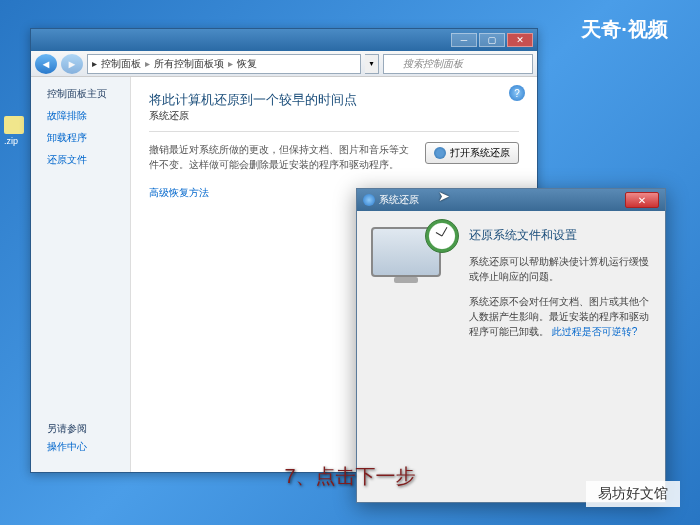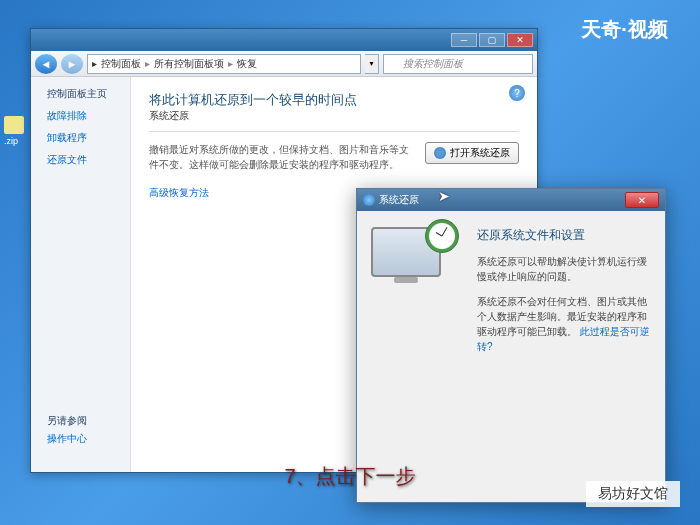--- a/index.html
+++ b/index.html
@@ -35,21 +35,21 @@
 .restore-text{flex:1;font-size:10px;color:#555;line-height:1.5}
 .open-btn{height:22px;padding:0 8px;background:linear-gradient(#fefefe,#e8e8e8);border:1px solid #8a8a8a;border-radius:3px;font-size:10px;cursor:pointer;display:flex;align-items:center;gap:4px;white-space:nowrap}
 .open-btn .ico{width:12px;height:12px;background:radial-gradient(circle,#5b9bd5 40%,#2a6aa5 100%);border-radius:50%}
 .adv-link{color:#0066cc;font-size:10px;cursor:pointer}
 .help-icon{position:absolute;top:56px;right:12px;width:16px;height:16px;background:radial-gradient(circle,#8cc8f8,#2a7acc);border-radius:50%;color:#fff;font-size:10px;display:flex;align-items:center;justify-content:center;cursor:pointer}
 .dialog{position:absolute;left:356px;top:188px;width:310px;height:315px;background:#f0f0f0;border:1px solid #5a7a9a;box-shadow:0 4px 20px rgba(0,0,0,0.4)}
 .dialog-title{height:22px;background:linear-gradient(#5a8ab5,#3a6a95);display:flex;align-items:center;padding:0 6px;color:#fff;font-size:10px}
 .dialog-title .ico{width:12px;height:12px;background:radial-gradient(circle,#8cc8f8,#2a7acc);border-radius:50%;margin-right:4px}
 .dialog-title .spacer{flex:1}
 .dialog-close{width:34px;height:16px;background:linear-gradient(#e88,#c33);border:1px solid #a22;border-radius:2px;color:#fff;font-size:10px;display:flex;align-items:center;justify-content:center;cursor:pointer}
-.dialog-body{padding:16px 14px;display:flex;gap:26px}
+.dialog-body{padding:16px 14px;display:flex;gap:18px}
 .dialog-img{width:80px;height:80px;position:relative;flex-shrink:0}
 .monitor{width:70px;height:50px;background:linear-gradient(#e0e8f0,#b8c8d8);border:2px solid #888;border-radius:4px;position:relative}
 .monitor::after{content:"";position:absolute;bottom:-8px;left:50%;transform:translateX(-50%);width:24px;height:6px;background:#aaa;border-radius:2px}
 .clock{position:absolute;top:-8px;right:-8px;width:34px;height:34px;background:radial-gradient(circle,#fff 55%,#4a9a4a 60%);border-radius:50%;border:1px solid #3a7a3a}
 .clock::before{content:"";position:absolute;top:50%;left:50%;width:1px;height:10px;background:#333;transform-origin:bottom;transform:translate(-50%,-100%) rotate(30deg)}
 .clock::after{content:"";position:absolute;top:50%;left:50%;width:1px;height:7px;background:#333;transform-origin:bottom;transform:translate(-50%,-100%) rotate(-60deg)}
 .dialog-text h3{font-size:12px;color:#1a4d7a;font-weight:normal;margin-bottom:10px}
 .dialog-text p{font-size:10px;color:#444;line-height:1.5;margin-bottom:10px}
 .dialog-text a{color:#0066cc;cursor:pointer}
 .cursor{position:absolute;left:438px;top:188px;font-size:14px;color:#fff;text-shadow:0 0 2px #000;pointer-events:none}
@@ -86,21 +86,21 @@
   </div>
   <div class="help-icon">?</div>
   <div class="body">
     <div class="sidebar">
       <div class="sidebar-item head">控制面板主页</div>
       <div class="sidebar-item">故障排除</div>
       <div class="sidebar-item">卸载程序</div>
       <div class="sidebar-item">还原文件</div>
       <div class="sidebar-bottom">
         <div>另请参阅</div>
-        <div class="sidebar-item" style="margin-bottom:16px">操作中心</div>
+        <div class="sidebar-item" style="margin-bottom:8px">操作中心</div>
       </div>
     </div>
     <div class="content">
       <h2>将此计算机还原到一个较早的时间点</h2>
       <div class="section-title">系统还原</div>
       <hr class="hr">
       <div class="restore-row">
         <div class="restore-text">撤销最近对系统所做的更改，但保持文档、图片和音乐等文件不变。这样做可能会删除最近安装的程序和驱动程序。</div>
         <button class="open-btn">
           <span class="ico"></span>

